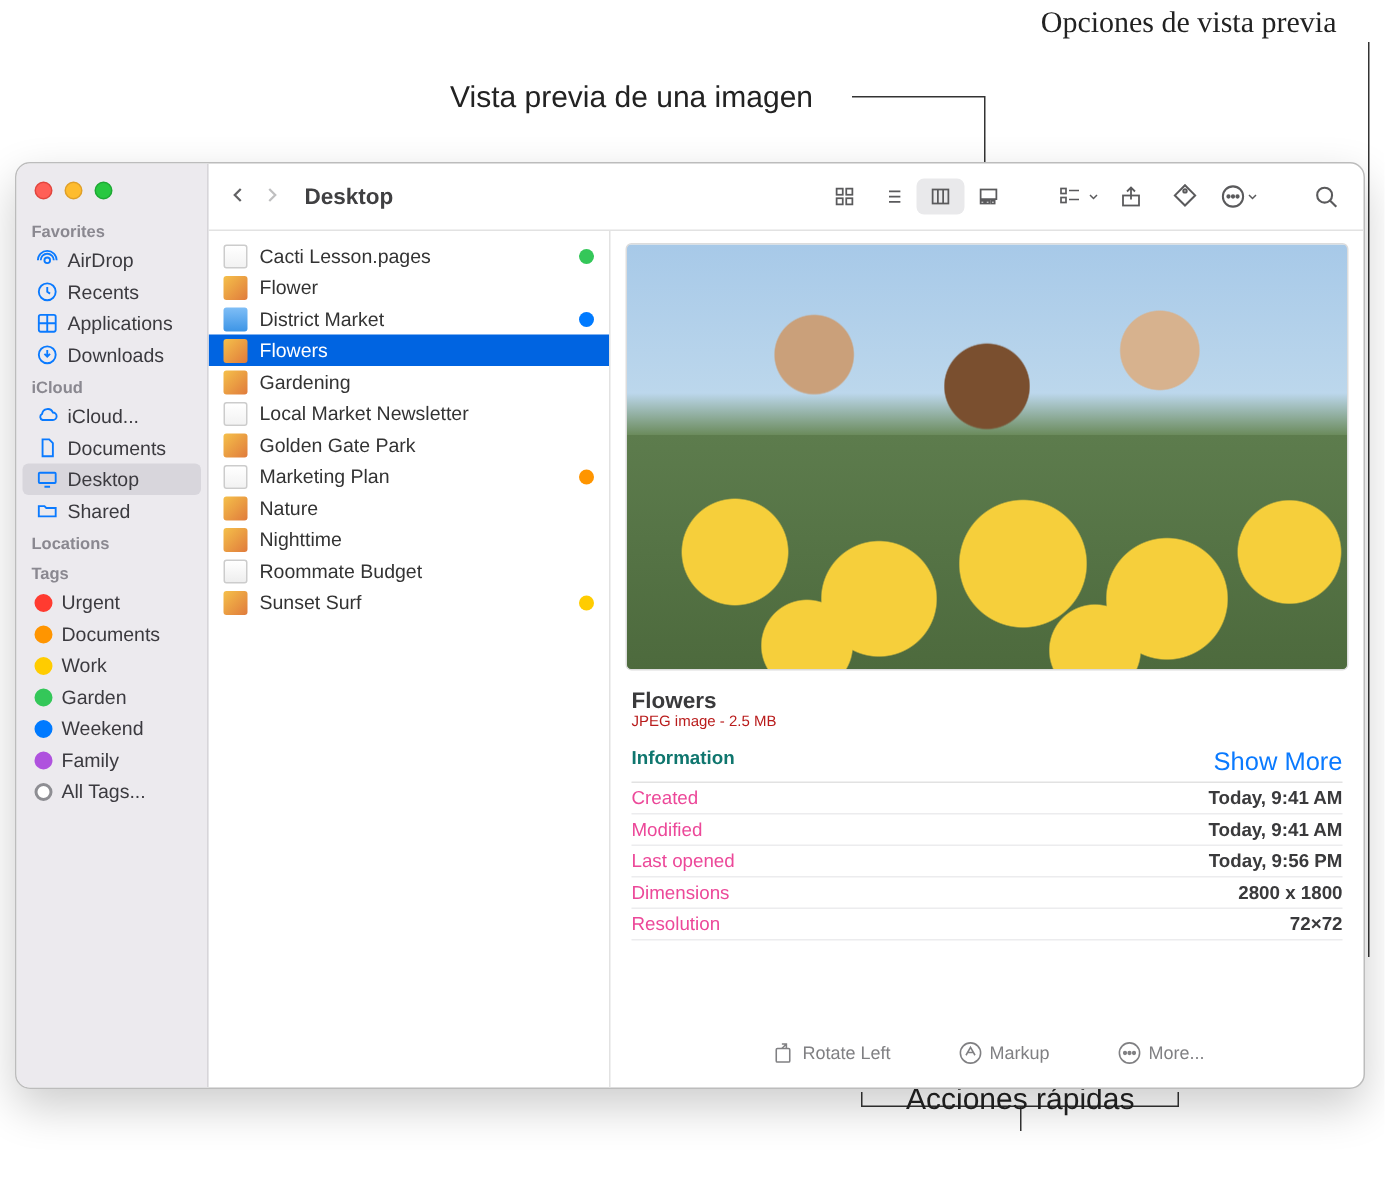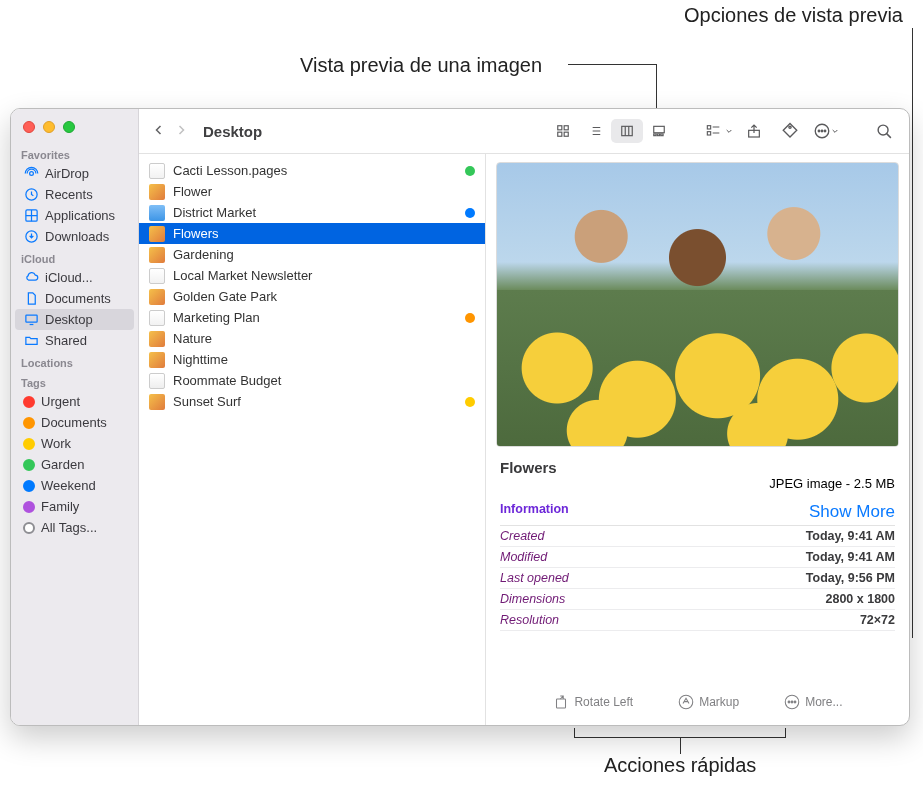--- a/index.html
+++ b/index.html
@@ -122,21 +122,21 @@
   .tb-icon { width: 16px; height: 14px; color: #5a5a5c; }
   .tb-solo { width: 30px; display:flex; align-items:center; justify-content:center; color:#5a5a5c; }
 
   .content {
     flex: 1;
     display: flex;
     overflow: hidden;
   }
 
   .filecol {
-    width: 347px;
+    width: 268px;
     border-right: 1px solid #e2e2e2;
     padding-top: 6px;
     overflow: hidden;
   }
   .filerow {
     display: flex;
     align-items: center;
     gap: 8px;
     height: 21px;
     padding: 0 10px;
@@ -203,34 +203,34 @@
   }
 
   .meta {
     padding: 0 14px;
     flex:1;
     display:flex;
     flex-direction:column;
     font-size: 12.5px;
   }
   .meta-title { font-size: 15px; font-weight: 700; color:#3a3a3c; margin-top:4px; }
-  .meta-sub { font-size: 13px; color:#000000; margin-bottom:8px;text-align:right; }
+  .meta-sub { font-size: 10px; color:#b91c1c; margin-bottom:8px; }
   .meta-info-head {
     display:flex; justify-content:space-between;
     border-bottom: 1px solid #e2e2e2;
     padding: 3px 0;
   }
-  .meta-info-head .h { font-weight:700; color:#6d28d9; }
+  .meta-info-head .h { font-weight:700; color:#0f766e; }
   .show-more { color:#0a7aff; font-size: 17px; cursor:pointer; }
   .meta-row {
     display:flex; justify-content:space-between;
     border-bottom: 1px solid #ececee;
     padding: 3px 0;
   }
-  .meta-row .k { color:#701a75;font-style:italic; }
+  .meta-row .k { color:#ec4899; }
   .meta-row .v { color:#3a3a3c; font-weight: 600; }
 
   .quick-actions {
     display:flex; justify-content:center; gap:44px;
     padding: 12px 0 14px 0;
   }
   .qa {
     display:flex; flex-direction:row; align-items:center;
     color:#808083; font-size:12px; gap:4px;
   }
@@ -244,30 +244,30 @@
     position:absolute;
     border-bottom: 1px solid #333;
     border-left: 1px solid #333;
     border-right: 1px solid #333;
     height: 10px;
   }
 </style>
 </head>
 <body>
 
-<div class="callout" style="top:4px; right:20px;">Opciones de vista previa</div>
+<div class="callout" style="top:4px; right:32px;font-family:Liberation Serif, serif;">Opciones de vista previa</div>
 <div class="callout-line" style="top:28px; right:10px; width:1px; height:610px;"></div>
 
 <div class="callout" style="top:54px; left:300px;">Vista previa de una imagen</div>
 <div class="callout-line" style="top:64px; left:568px; width:88px; height:1px;"></div>
 <div class="callout-line" style="top:64px; left:656px; width:1px; height:50px;"></div>
 
 <div class="bracket" style="top:728px; left:574px; width:212px;"></div>
 <div class="callout-line" style="top:738px; left:680px; width:1px; height:16px;"></div>
-<div class="callout" style="top:754px; left:604px;">Acciones rápidas</div>
+<div class="callout" style="top:722px; left:604px;">Acciones rápidas</div>
 
 <div class="window">
 
   <div class="sidebar">
     <div class="traffic">
       <div class="tl red"></div>
       <div class="tl yellow"></div>
       <div class="tl green"></div>
     </div>
 

